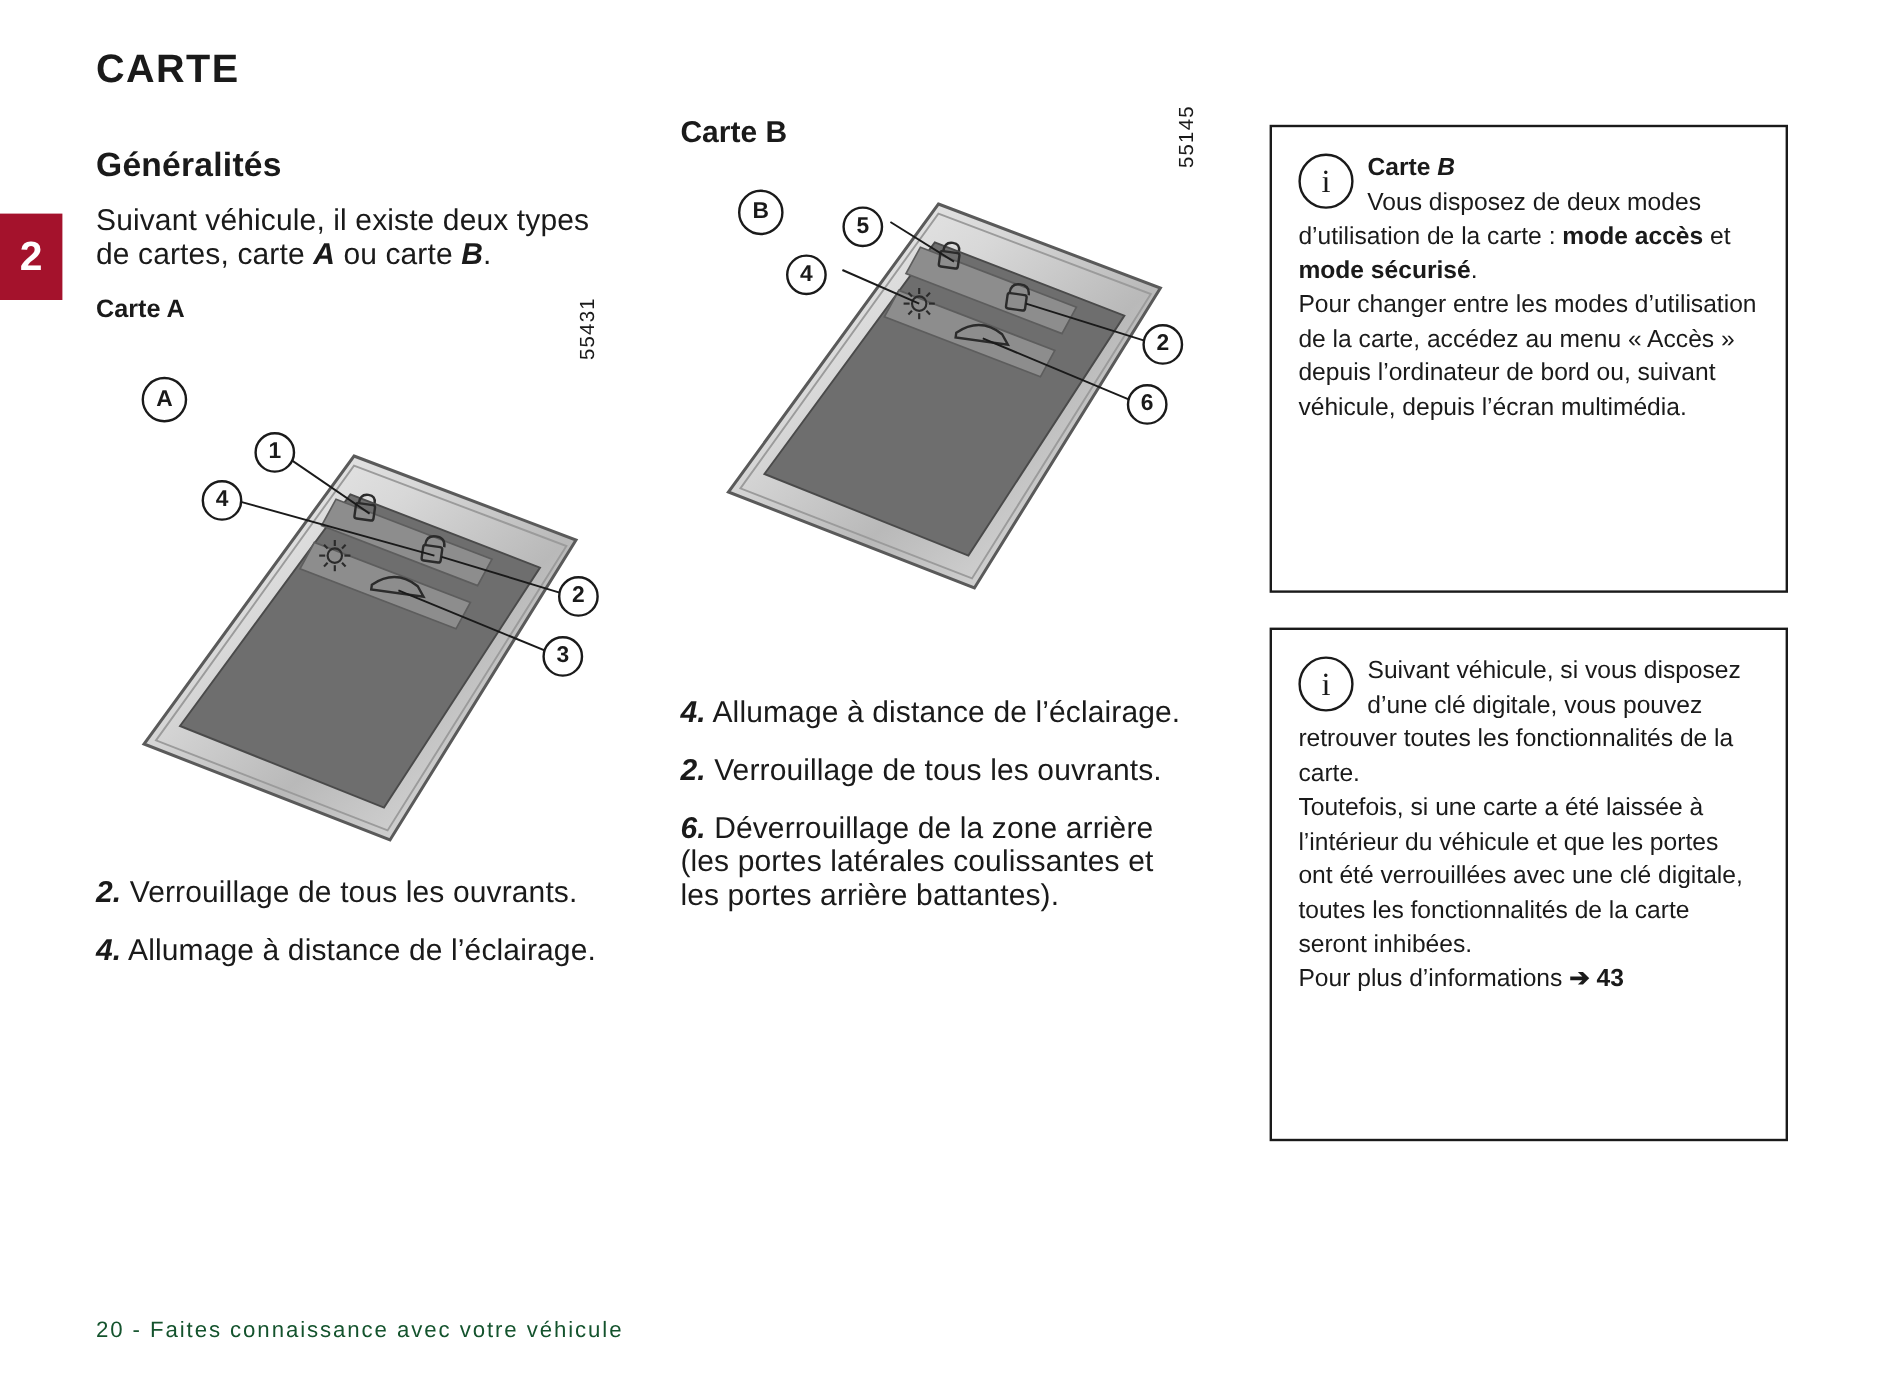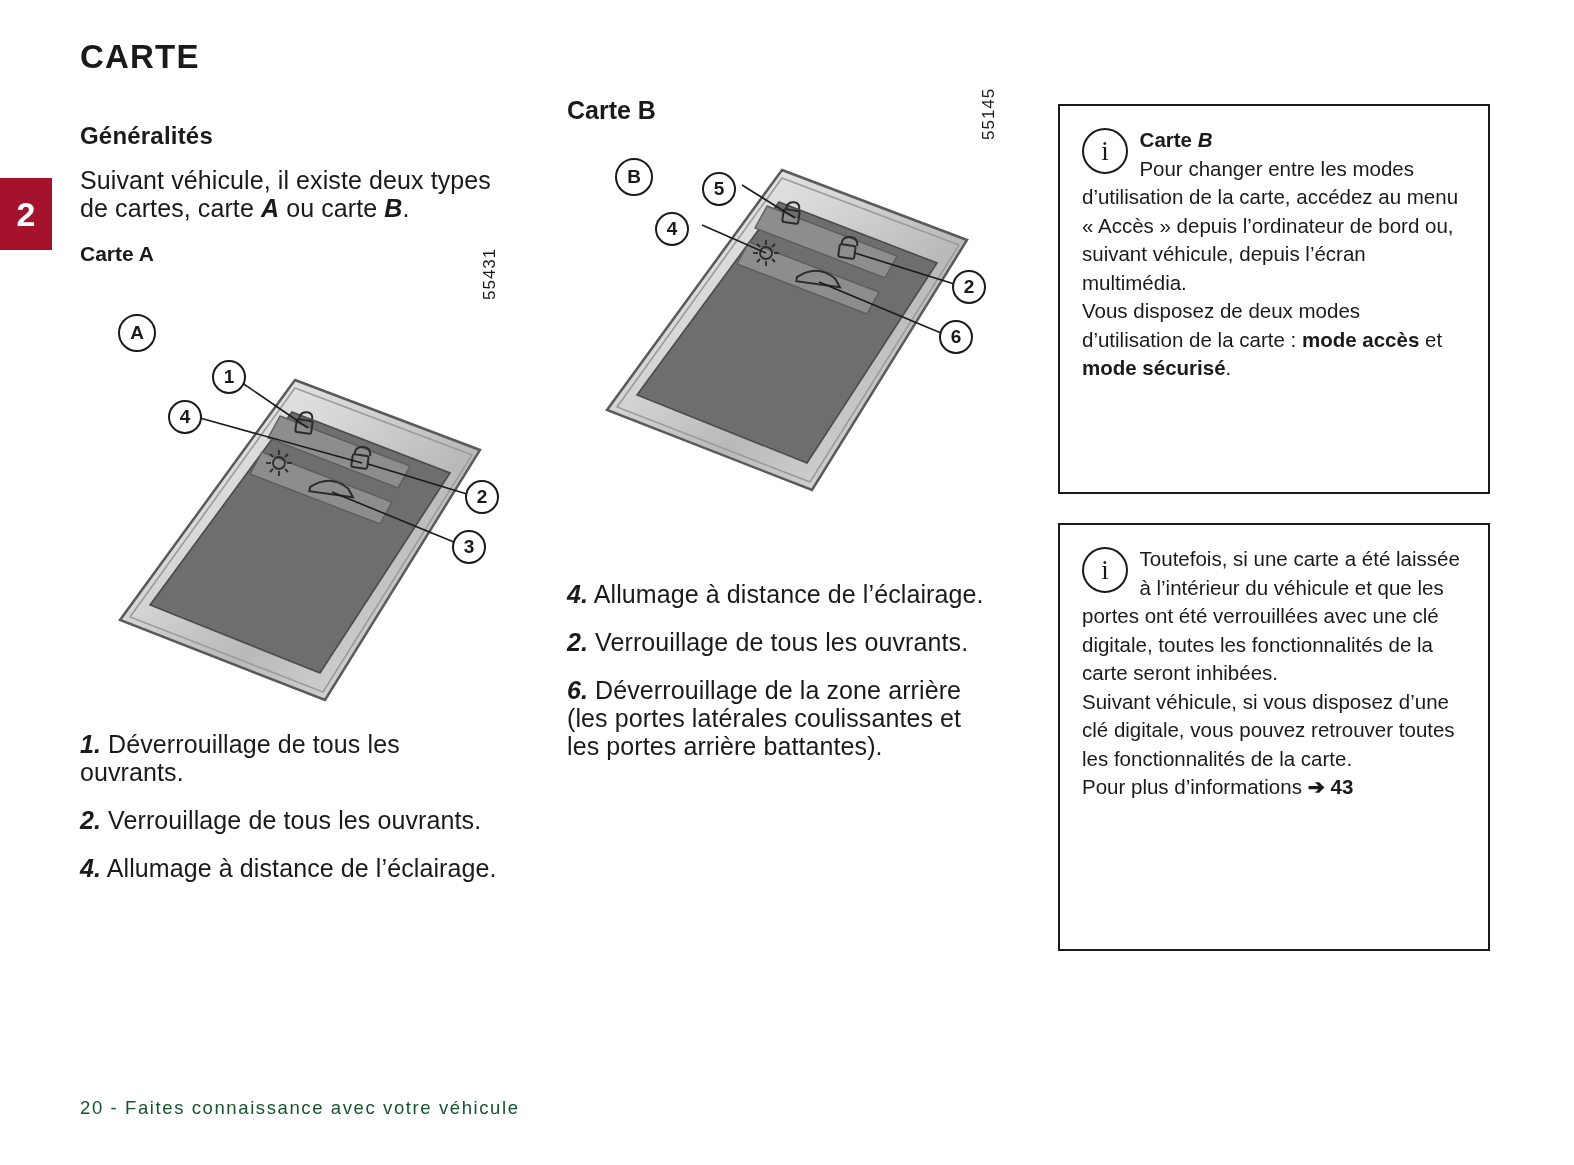--- a/index.html
+++ b/index.html
@@ -45,21 +45,21 @@
 
   
   .col {
     position: absolute;
     box-sizing: border-box;
   }
   .col-left  { left: 80px;  top: 122px; width: 430px; }
   .col-mid   { left: 567px; top: 96px;  width: 435px; }
 
   h2.section-head {
-    font-size: 24px;
+    font-size: 28px;
     font-weight: bold;
     margin: 0 0 16px 0;
     letter-spacing: 0.2px;
   }
   h3.sub-head {
     font-size: 21px;
     font-weight: bold;
     margin: 0 0 10px 0;
   }
   p.body {
@@ -212,21 +212,20 @@
   <div class="circle-label" style="left:38px; top:14px; width:38px; height:38px;">A</div>
   <div class="fig-code" style="left:400px; top:0px;">55431</div>
 
   <div class="circle-label" style="left:132px; top:60px;">1</div>
   <div class="circle-label" style="left:88px; top:100px;">4</div>
   <div class="circle-label" style="left:385px; top:180px;">2</div>
   <div class="circle-label" style="left:372px; top:230px;">3</div>
 </div>
 
 <div style="position:absolute; left:80px; top:730px; width:425px;">
-  <p class="body"><span class="num">1.</span> <span>Déverrouillage de tous les ouvrants.</span></p>
   <p class="body"><span class="num">2.</span> <span>Verrouillage de tous les ouvrants.</span></p>
   <p class="body"><span class="num">4.</span> <span>Allumage à distance de l’éclairage.</span></p>
 </div>
 
 <div class="col col-mid">
   <h3 class="sub-head" style="font-size:25px;">Carte B</h3>
 </div>
 
 <div class="figure" style="position:absolute; left:567px; top:140px; width:440px; height:440px;">
   <svg class="fob" width="440" height="440" viewBox="0 0 440 440">
@@ -287,24 +286,24 @@
 
 <div style="position:absolute; left:567px; top:580px; width:432px;">
   <p class="body"><span class="num">4.</span> <span>Allumage à distance de l’éclairage.</span></p>
   <p class="body"><span class="num">2.</span> <span>Verrouillage de tous les ouvrants.</span></p>
   <p class="body"><span class="num">6.</span> <span>Déverrouillage de la zone arrière (les portes latérales coulissantes et les portes arrière battantes).</span></p>
 </div>
 
 <div class="note-box" style="left:1058px; top:104px; width:432px; height:390px;">
   <div class="info-icon">i</div>
   <p><span class="b">Carte </span><span class="i">B</span></p>
+  <p><span>Vous disposez de deux modes d’utilisation de la carte : </span><span class="b">mode accès</span><span> et </span><span class="b">mode sécurisé</span><span>.</span></p>
   <p style="margin-top:0;">Pour changer entre les modes d’utilisation de la carte, accédez au menu « Accès » depuis l’ordinateur de bord ou, suivant véhicule, depuis l’écran multimédia.</p>
-  <p><span>Vous disposez de deux modes d’utilisation de la carte : </span><span class="b">mode accès</span><span> et </span><span class="b">mode sécurisé</span><span>.</span></p>
 </div>
 
 <div class="note-box" style="left:1058px; top:523px; width:432px; height:428px;">
   <div class="info-icon">i</div>
+  <p>Suivant véhicule, si vous disposez d’une clé digitale, vous pouvez retrouver toutes les fonctionnalités de la carte.</p>
   <p>Toutefois, si une carte a été laissée à l’intérieur du véhicule et que les portes ont été verrouillées avec une clé digitale, toutes les fonctionnalités de la carte seront inhibées.</p>
-  <p>Suivant véhicule, si vous disposez d’une clé digitale, vous pouvez retrouver toutes les fonctionnalités de la carte.</p>
   <p><span>Pour plus d’informations </span><span class="b">➔</span> <span class="b">43</span></p>
 </div>
 
 <div class="footer">20 - Faites connaissance avec votre véhicule</div>
 
 </body></html>

